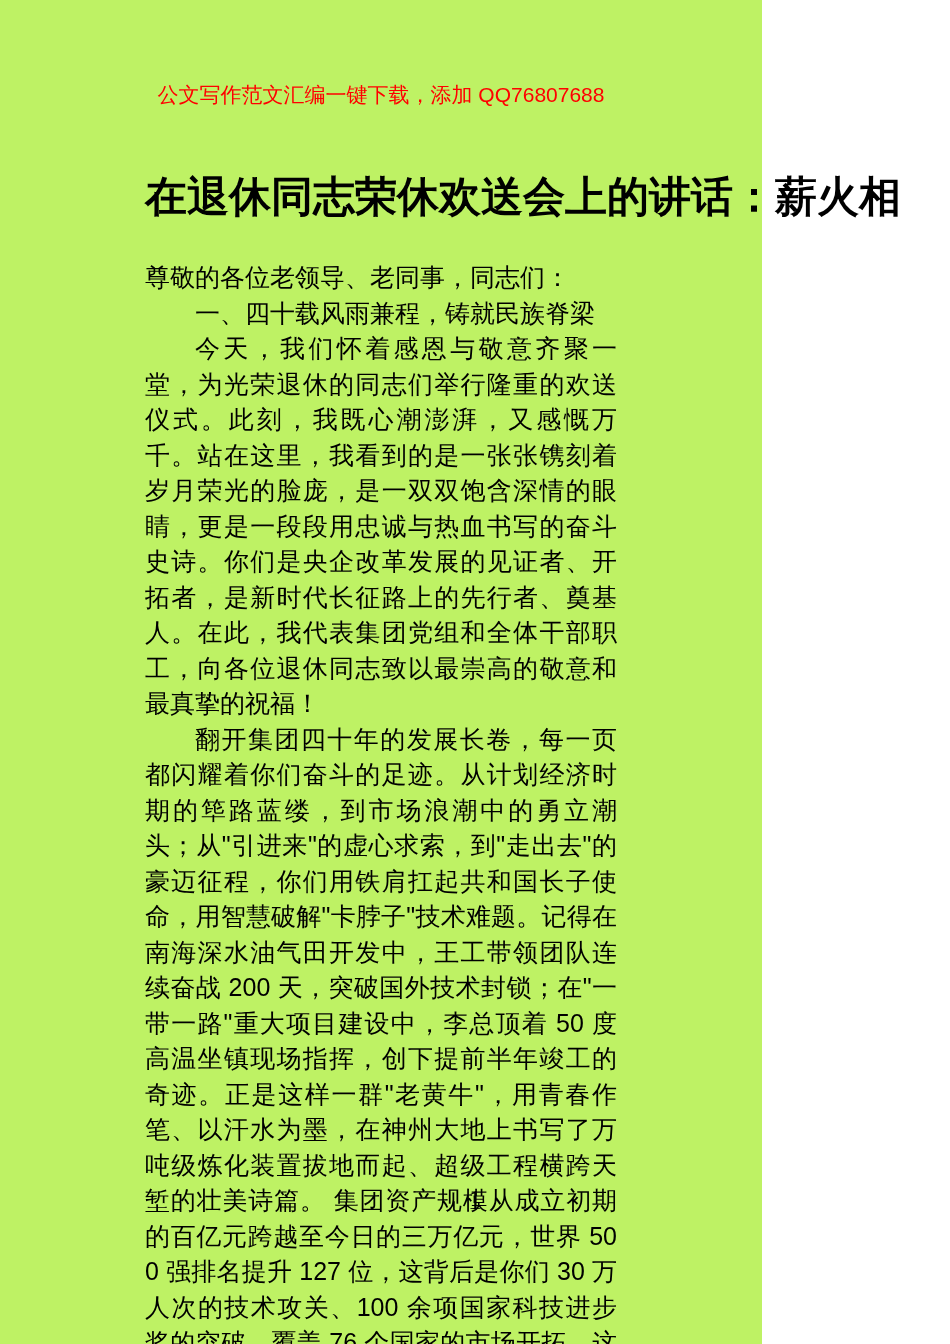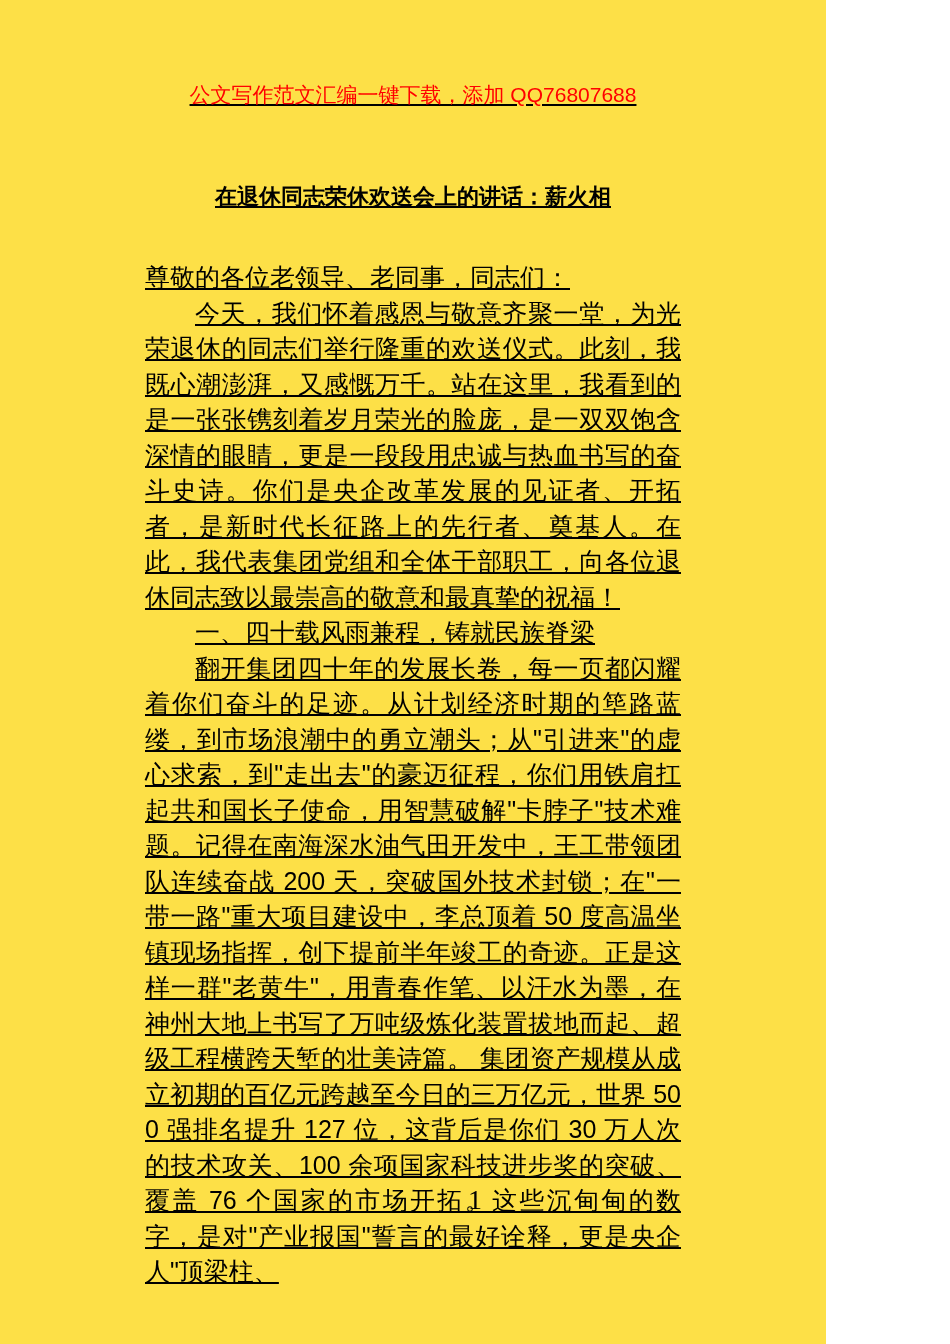--- a/index.html
+++ b/index.html
@@ -10,35 +10,34 @@
   body {
     width: 950px;
     height: 1344px;
     font-family: "Liberation Sans", "DejaVu Sans", sans-serif;
     color: #000000;
     overflow: hidden;
   }
   .page {
     position: relative;
     box-sizing: border-box;
-    width: 826px;
+    width: 762px;
     height: 1344px;
     padding: 82px 145px 0 145px;
-    background: #fde047;
-    text-decoration: underline;
+    background: #bef264;
   }
   .promo {
     text-align: center;
     font-size: 21px;
     line-height: 26px;
     color: #ff0000;
   }
   .title {
     margin: 56px 0 0 0;
-    font-size: 22px;
+    font-size: 42px;
     font-weight: bold;
     line-height: 66px;
     text-align: center;
     color: #000000;
   }
   .title .tline {
     display: block;
     white-space: nowrap;
   }
   .content {
@@ -76,20 +75,20 @@
 <div class="page">
 
   <div class="promo" style="color: rgb(255, 0, 0);">公文写作范文汇编一键下载，添加 QQ76807688</div>
 
   <h1 class="title">
     <span class="tline">在退休同志荣休欢送会上的讲话：薪火相</span>
   </h1>
 
   <div class="content">
     <p class="salutation">尊敬的各位老领导、老同事，同志们：</p>
+    <p class="para">一、四十载风雨兼程，铸就民族脊梁</p>
     <p class="para">今天，我们怀着感恩与敬意齐聚一堂，为光荣退休的同志们举行隆重的欢送仪式。此刻，我既心潮澎湃，又感慨万千。站在这里，我看到的是一张张镌刻着岁月荣光的脸庞，是一双双饱含深情的眼睛，更是一段段用忠诚与热血书写的奋斗史诗。你们是央企改革发展的见证者、开拓者，是新时代长征路上的先行者、奠基人。在此，我代表集团党组和全体干部职工，向各位退休同志致以最崇高的敬意和最真挚的祝福！</p>
-    <p class="para">一、四十载风雨兼程，铸就民族脊梁</p>
     <p class="para">翻开集团四十年的发展长卷，每一页都闪耀着你们奋斗的足迹。从计划经济时期的筚路蓝缕，到市场浪潮中的勇立潮头；从"引进来"的虚心求索，到"走出去"的豪迈征程，你们用铁肩扛起共和国长子使命，用智慧破解"卡脖子"技术难题。记得在南海深水油气田开发中，王工带领团队连续奋战 200 天，突破国外技术封锁；在"一带一路"重大项目建设中，李总顶着 50 度高温坐镇现场指挥，创下提前半年竣工的奇迹。正是这样一群"老黄牛"，用青春作笔、以汗水为墨，在神州大地上书写了万吨级炼化装置拔地而起、超级工程横跨天堑的壮美诗篇。 集团资产规模从成立初期的百亿元跨越至今日的三万亿元，世界 500 强排名提升 127 位，这背后是你们 30 万人次的技术攻关、100 余项国家科技进步奖的突破、覆盖 76 个国家的市场开拓。这些沉甸甸的数字，是对"产业报国"誓言的最好诠释，更是央企人"顶梁柱、</p>
   </div>
 
   <div class="page-number">1</div>
 
 </div>
 
 </body></html>

